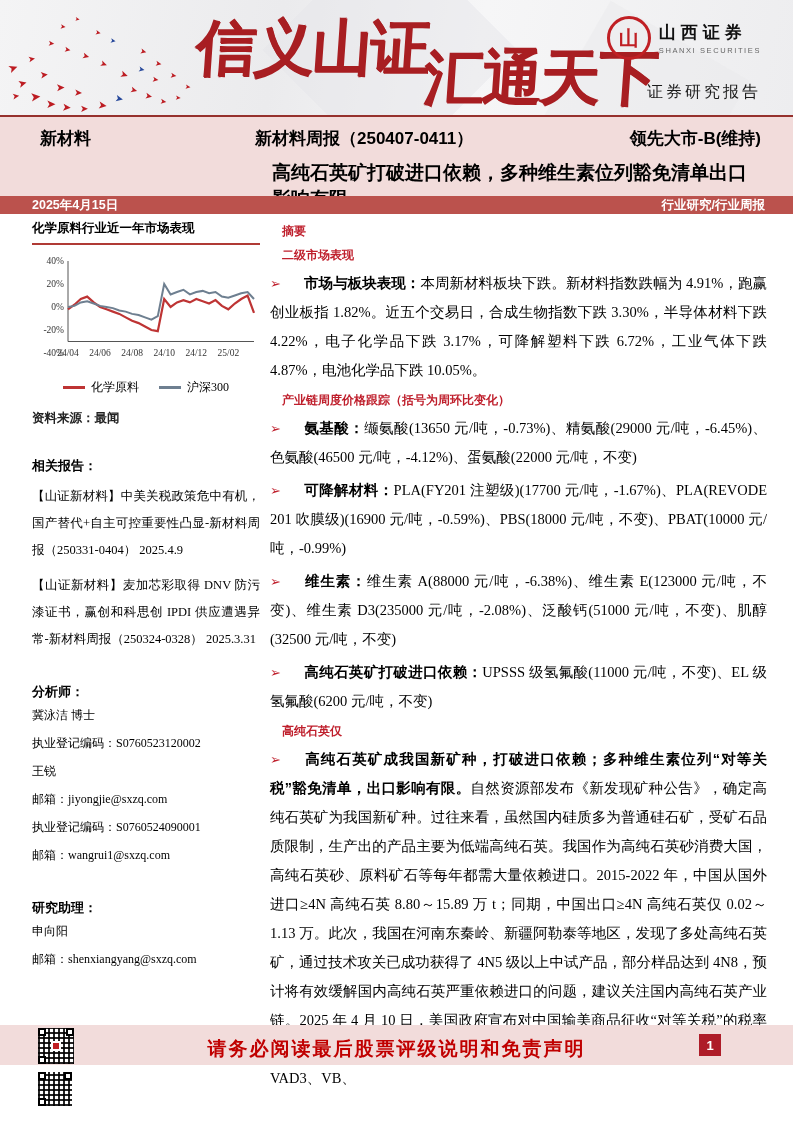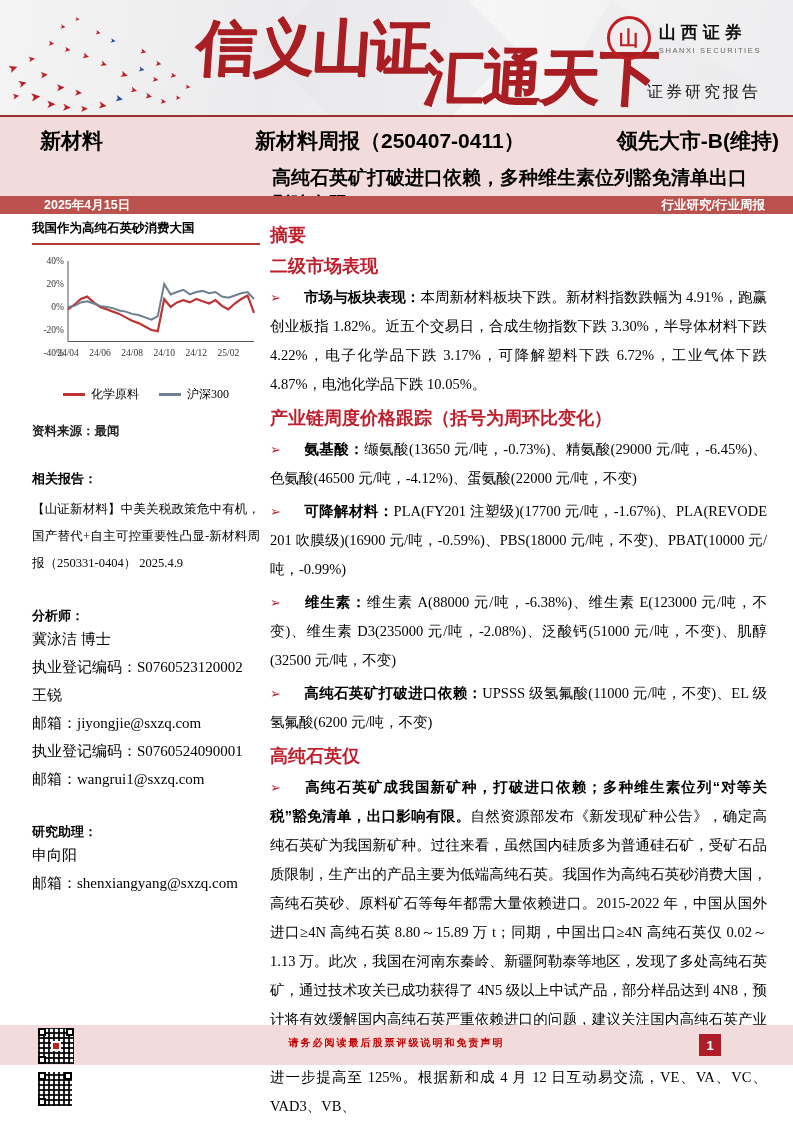--- a/index.html
+++ b/index.html
@@ -22,57 +22,57 @@
     align-items:center;justify-content:center;color:#c01f24;font-size:20px;font-weight:bold;}
   .logo-cn{font-size:17px;font-weight:bold;letter-spacing:5px;color:#111;font-family:"Liberation Sans",sans-serif;}
   .logo-en{font-size:7.5px;color:#666;letter-spacing:1.6px;font-family:"Liberation Sans",sans-serif;margin-top:2px;}
   .report-type{position:absolute;right:32px;top:82px;font-size:16px;color:#1a1a1a;letter-spacing:3px;
     font-family:"Liberation Sans",sans-serif;}
   .arr{position:absolute;line-height:1;}
 
   
   .title-band{position:absolute;left:0;top:115px;width:793px;height:81px;background:#f2dcdb;
     border-top:2px solid #96312d;box-sizing:border-box;}
-  .tb-row1{display:flex;align-items:baseline;padding:10px 14px 0 40px;
-    font-weight:bold;font-size:21px;font-family:"Liberation Sans",sans-serif;}
+  .tb-row1{display:flex;align-items:baseline;padding:10px 32px 0 40px;
+    font-weight:bold;font-size:17px;font-family:"Liberation Sans",sans-serif;}
   .tb-industry{width:215px;}
   .tb-title{flex:1;}
   .tb-rating{text-align:center;}
   .tb-sub{padding:10px 28px 0 272px;font-weight:bold;font-size:19px;font-family:Liberation Serif, serif;}
 
   
   .date-bar{position:absolute;left:0;top:196px;width:793px;height:18px;background:#bb524d;
-    display:flex;justify-content:space-between;align-items:center;padding:0 28px 0 44px;box-sizing:border-box;
+    display:flex;justify-content:space-between;align-items:center;padding:0 28px 0 32px;box-sizing:border-box;
     color:#fff;font-weight:bold;font-size:12.5px;font-family:"Liberation Sans",sans-serif;}
 
   
   .sidebar{position:absolute;left:32px;top:220px;width:228px;}
   .chart-title{font-size:12.5px;font-weight:bold;font-family:"Liberation Sans",sans-serif;
     padding-bottom:6px;border-bottom:2px solid #b03a35;}
   .chart-box{margin-top:10px;}
-  .legend{display:flex;justify-content:center;gap:20px;margin-top:15px;font-size:12px;}
+  .legend{display:flex;justify-content:center;gap:20px;margin-top:8px;font-size:12px;}
   .legend-item{display:flex;align-items:center;gap:6px;}
   .legend-swatch{width:22px;height:3px;display:inline-block;}
-  .source{margin-top:20px;font-size:12.5px;font-weight:bold;color:#222;}
+  .source{margin-top:14px;font-size:12.5px;font-weight:bold;color:#222;}
   .side-heading{margin-top:30px;font-size:13px;font-weight:bold;font-family:"Liberation Sans",sans-serif;}
   .report-item{margin-top:8px;font-size:12.5px;line-height:27px;text-align:justify;}
-  .an-line{font-size:15px;line-height:28px;}
+  .an-line{font-size:12px;line-height:28px;}
 
   
   .main{position:absolute;left:270px;top:216px;width:497px;}
-  .m-heading{color:#bf1f2c;font-weight:bold;font-size:18px;font-family:"Liberation Sans",sans-serif;
-    margin:7px 0 5px 0;}
+  .m-heading{color:#bf1f2c;font-weight:bold;font-size:12px;font-family:"Liberation Sans",sans-serif;
+    margin:7px 0 5px 12px;}
   .bullet{margin:0 0 4px 0;font-size:14.5px;line-height:29px;text-align:justify;}
   .bullet .arrow{color:#bf1f2c;display:inline-block;width:34px;font-size:13px;}
   .bullet .lead{font-family:"Liberation Sans",sans-serif;font-weight:bold;}
 
   
   .footer-band{position:absolute;left:0;top:1025px;width:793px;height:40px;background:#f2dcdb;}
   .footer-text{position:absolute;left:0;top:1036px;width:793px;text-align:center;color:#c00000;
-    font-weight:bold;font-size:10px;letter-spacing:2px;}
+    font-weight:bold;font-size:19px;letter-spacing:2px;}
   .page-box{position:absolute;left:699px;top:1034px;width:22px;height:22px;background:#ae1c28;color:#fff;
     display:flex;align-items:center;justify-content:center;font-weight:bold;font-size:13px;
     font-family:"Liberation Sans",sans-serif;}
   .qr{position:absolute;background:
       repeating-linear-gradient(90deg,rgba(0,0,0,.85) 0 2px,transparent 2px 5px),
       repeating-linear-gradient(0deg,rgba(0,0,0,.85) 0 2px,#fff 2px 5px);}
   .qr .m{position:absolute;width:8px;height:8px;background:#fff;border:2px solid #000;box-sizing:border-box;}
   .qr .m.tl{left:0;top:0;} .qr .m.tr{right:0;top:0;} .qr .m.bl{left:0;bottom:0;}
   .qr .chip{position:absolute;left:50%;top:50%;width:10px;height:10px;margin:-5px 0 0 -5px;background:#fff;
     display:flex;align-items:center;justify-content:center;}
@@ -142,21 +142,21 @@
   </div>
   <div class="tb-sub">高纯石英矿打破进口依赖，多种维生素位列豁免清单出口影响有限</div>
 </div>
 
 <div class="date-bar">
   <span>2025年4月15日</span>
   <span>行业研究/行业周报</span>
 </div>
 
 <div class="sidebar">
-  <div class="chart-title">我国作为高纯石英砂消费大国</div>
+  <div class="chart-title">化学原料行业近一年市场表现</div>
   <div class="chart-box" id="chart-box"><svg width="226" height="112" viewBox="0 0 226 112">
         <text x="32" y="9" text-anchor="end" font-size="9.5" fill="#333">40%</text>
         <text x="32" y="32" text-anchor="end" font-size="9.5" fill="#333">20%</text>
         <text x="32" y="55" text-anchor="end" font-size="9.5" fill="#333">0%</text>
         <text x="32" y="78" text-anchor="end" font-size="9.5" fill="#333">-20%</text>
         <text x="32" y="101" text-anchor="end" font-size="9.5" fill="#333">-40%</text>
         <line x1="36" y1="6" x2="36" y2="86.5" stroke="#555" stroke-width="1"></line>
         <line x1="36" y1="86.5" x2="222" y2="86.5" stroke="#555" stroke-width="1"></line>
         <text x="36" y="101" text-anchor="middle" font-size="9.5" fill="#333">24/04</text>
         <text x="68.06896551724138" y="101" text-anchor="middle" font-size="9.5" fill="#333">24/06</text>
@@ -175,20 +175,21 @@
       <span class="legend-item">
         <span class="legend-swatch" style="background: rgb(110, 127, 144);"></span>
         <span>沪深300</span>
       </span>
     </div>
   <div class="source">资料来源：最闻</div>
 
   <div class="side-heading">相关报告：</div>
   <div id="related-reports">
       <div class="report-item">【山证新材料】中美关税政策危中有机，国产替代+自主可控重要性凸显-新材料周报（250331-0404） 2025.4.9</div>
+      <div class="report-item">【山证新材料】麦加芯彩取得 DNV 防污漆证书，赢创和科思创 IPDI 供应遭遇异常-新材料周报（250324-0328） 2025.3.31</div>
     </div>
 
   <div class="side-heading">分析师：</div>
   <div id="analyst-list">
       <div class="an-line">冀泳洁 博士</div>
       <div class="an-line">执业登记编码：S0760523120002</div>
       <div class="an-line">王锐</div>
       <div class="an-line">邮箱：jiyongjie@sxzq.com</div>
       <div class="an-line">执业登记编码：S0760524090001</div>
       <div class="an-line">邮箱：wangrui1@sxzq.com</div>

